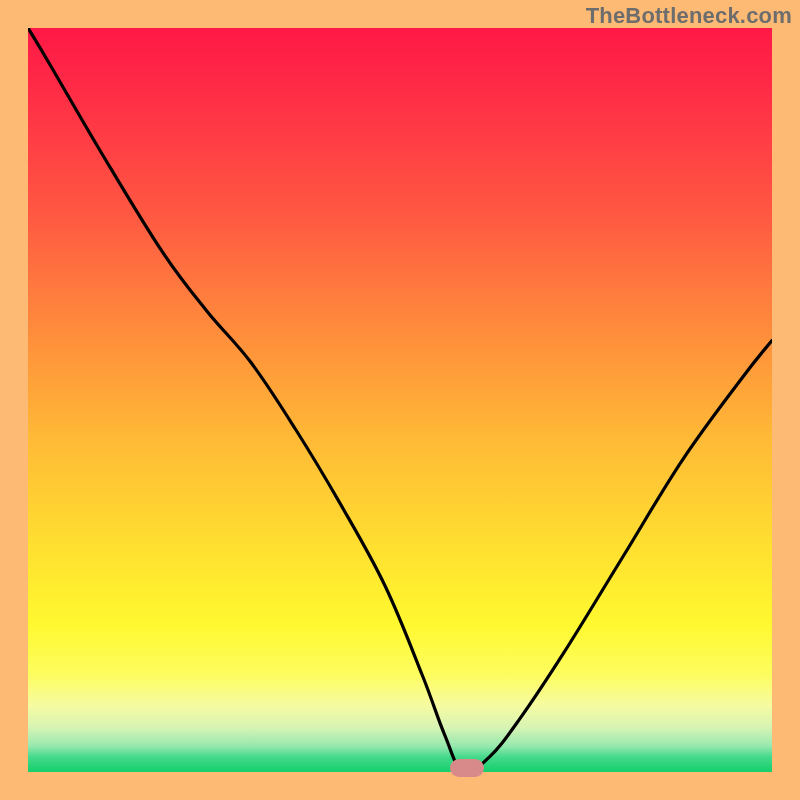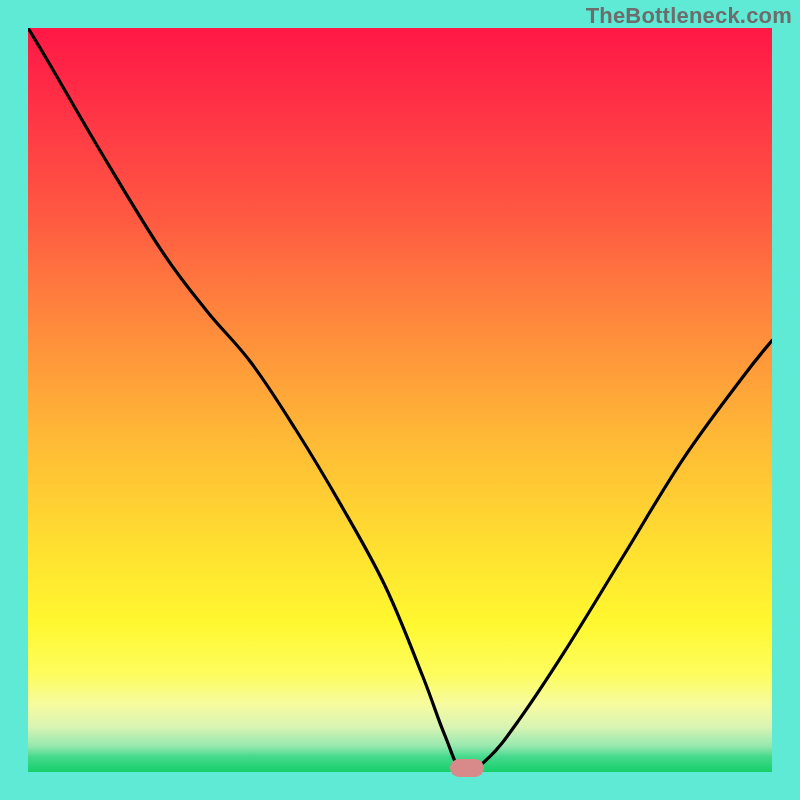--- a/index.html
+++ b/index.html
@@ -7,21 +7,21 @@
     padding: 0;
     width: 800px;
     height: 800px;
     background: #000;
     overflow: hidden;
   }
   .frame {
     position: relative;
     width: 800px;
     height: 800px;
-    background: #5eead4;
+    background: #fdba74;
   }
   .plot-area {
     position: absolute;
     left: 28px;
     top: 28px;
     width: 744px;
     height: 744px;
     background: linear-gradient(
       to bottom,
       #ff1846 0%,

